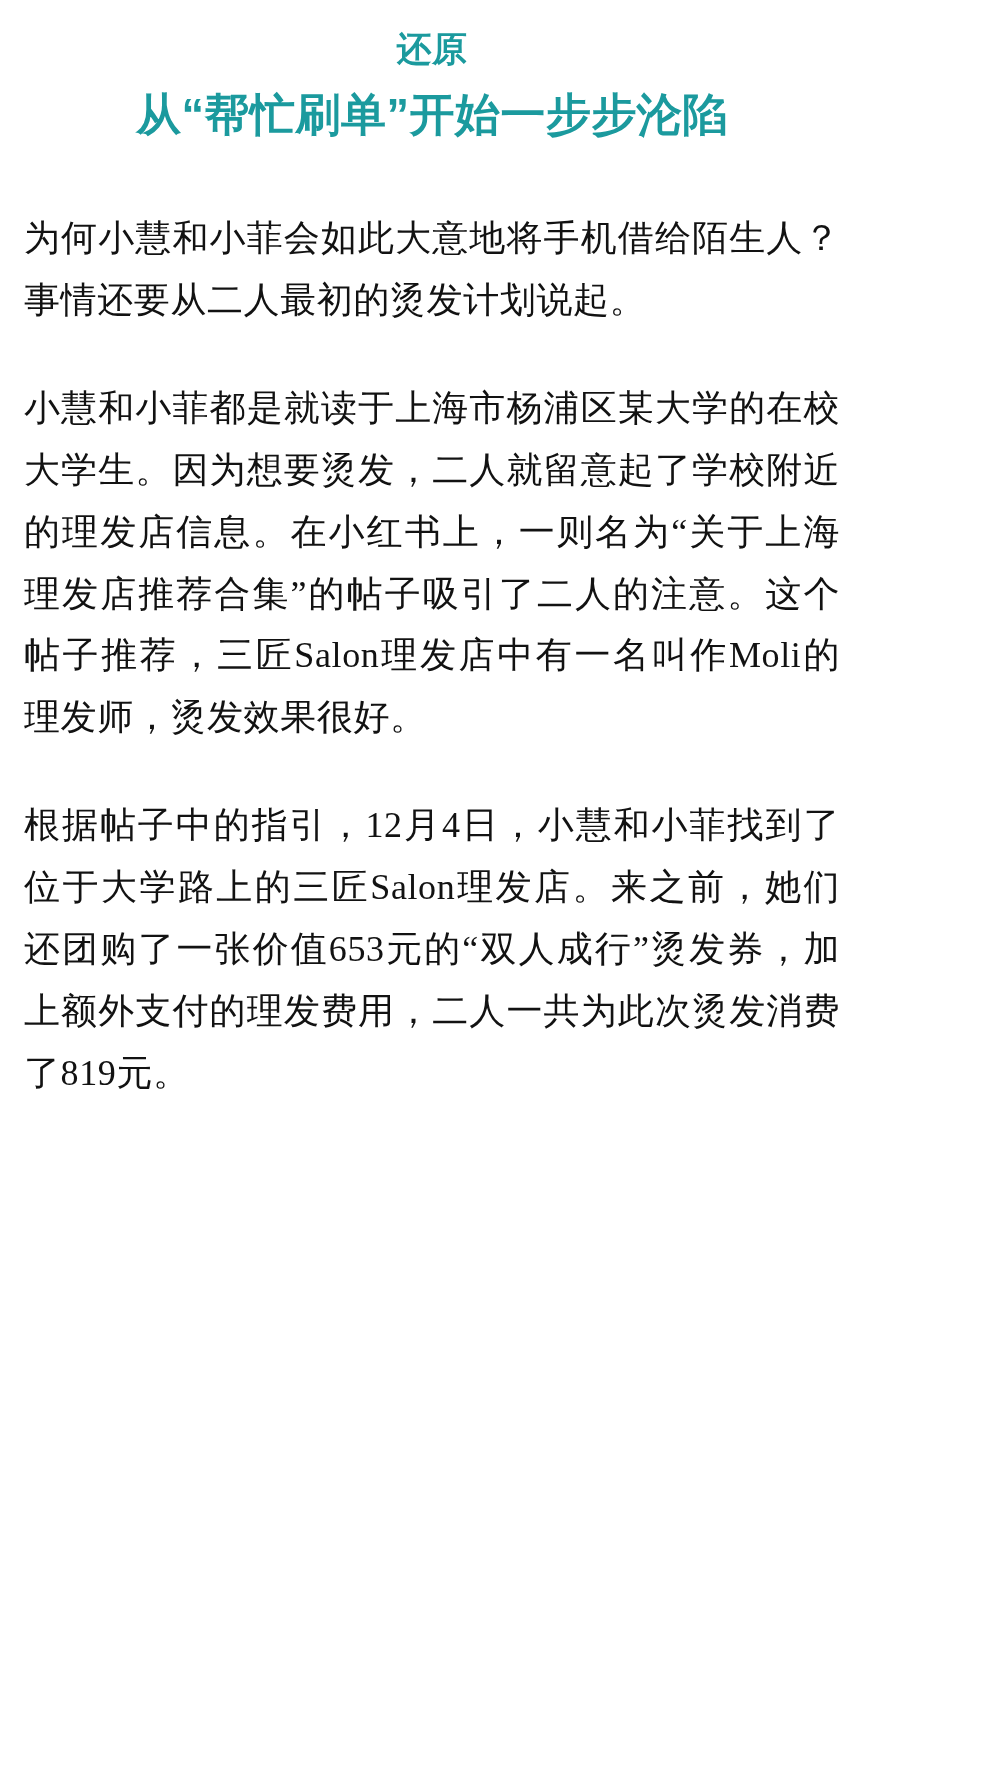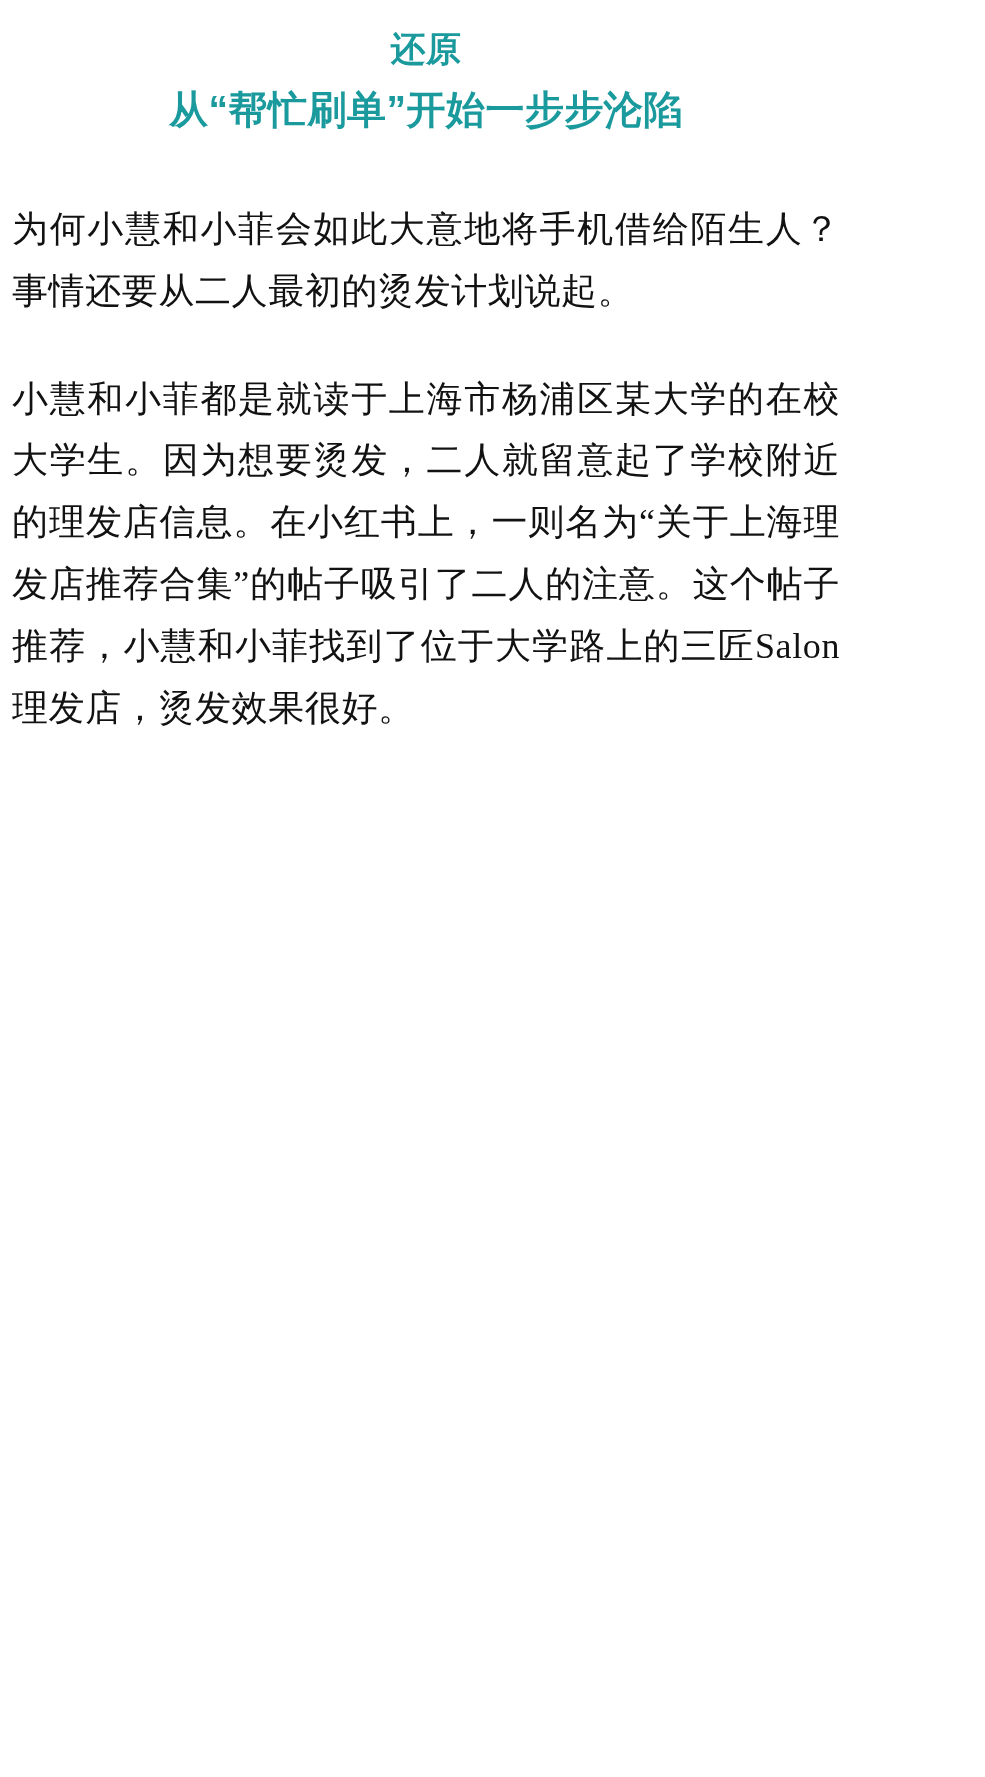--- a/index.html
+++ b/index.html
@@ -10,36 +10,36 @@
   body {
     width: 985px;
     min-height: 1777px;
     font-family: "Liberation Sans", sans-serif;
     color: #1b1b1b;
   }
   .page {
     width: 854px;
     min-height: 1777px;
     box-sizing: border-box;
-    padding: 22px 14px 20px 12px;
+    padding: 22px 14px 20px 24px;
     background: #ffffff;
   }
   .headline {
     text-align: center;
     color: #1b9a9e;
     font-weight: bold;
     letter-spacing: 0.5px;
     line-height: 1.55;
   }
   .headline-line1 {
     font-size: 35px;
     margin-bottom: 4px;
   }
   .headline-line2 {
-    font-size: 39px;
+    font-size: 45px;
   }
   .body-block {
     margin-top: 58px;
   }
   .para {
     font-size: 36px;
     line-height: 1.72;
     letter-spacing: 0.6px;
     color: #121212;
     text-align: justify;
@@ -56,16 +56,17 @@
 
 <div class="page">
 
   <div class="headline" style="color: rgb(27, 154, 158);">
     <div class="headline-line1">还原</div>
     <div class="headline-line2">从“帮忙刷单”开始一步步沦陷</div>
   </div>
 
   <div class="body-block">
     <p class="para">为何小慧和小菲会如此大意地将手机借给陌生人？事情还要从二人最初的烫发计划说起。</p>
-    <p class="para">小慧和小菲都是就读于上海市杨浦区某大学的在校大学生。因为想要烫发，二人就留意起了学校附近的理发店信息。在小红书上，一则名为“关于上海理发店推荐合集”的帖子吸引了二人的注意。这个帖子推荐，小慧和小菲找到了位于大学路上的三匠Salon理发店，烫发效果很好。</p>
+    <p class="para">小慧和小菲都是就读于上海市杨浦区某大学的在校大学生。因为想要烫发，二人就留意起了学校附近的理发店信息。在小红书上，一则名为“关于上海理发店推荐合集”的帖子吸引了二人的注意。这个帖子推荐，三匠Salon理发店中有一名叫作Moli的理发师，烫发效果很好。</p>
+    <p class="para">根据帖子中的指引，12月4日，小慧和小菲找到了位于大学路上的三匠Salon理发店。来之前，她们还团购了一张价值653元的“双人成行”烫发券，加上额外支付的理发费用，二人一共为此次烫发消费了819元。</p>
   </div>
 
 </div>
 
 </body></html>

